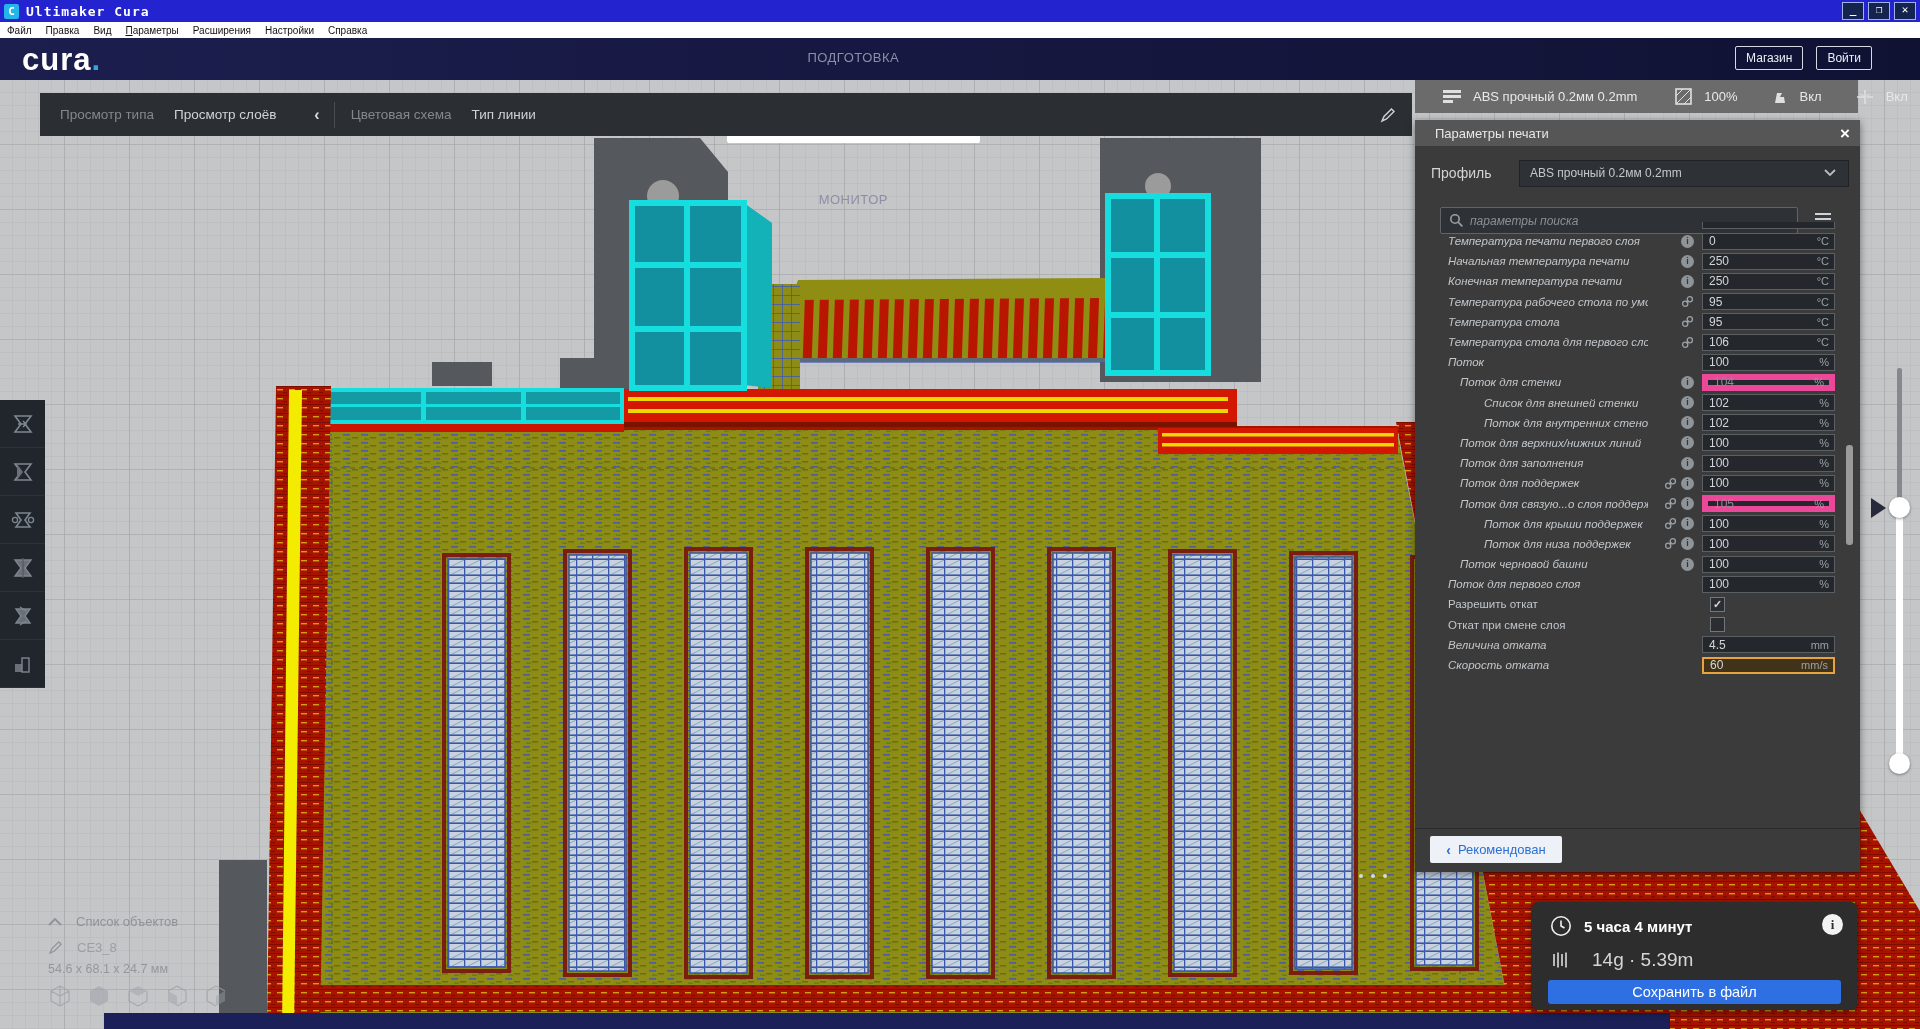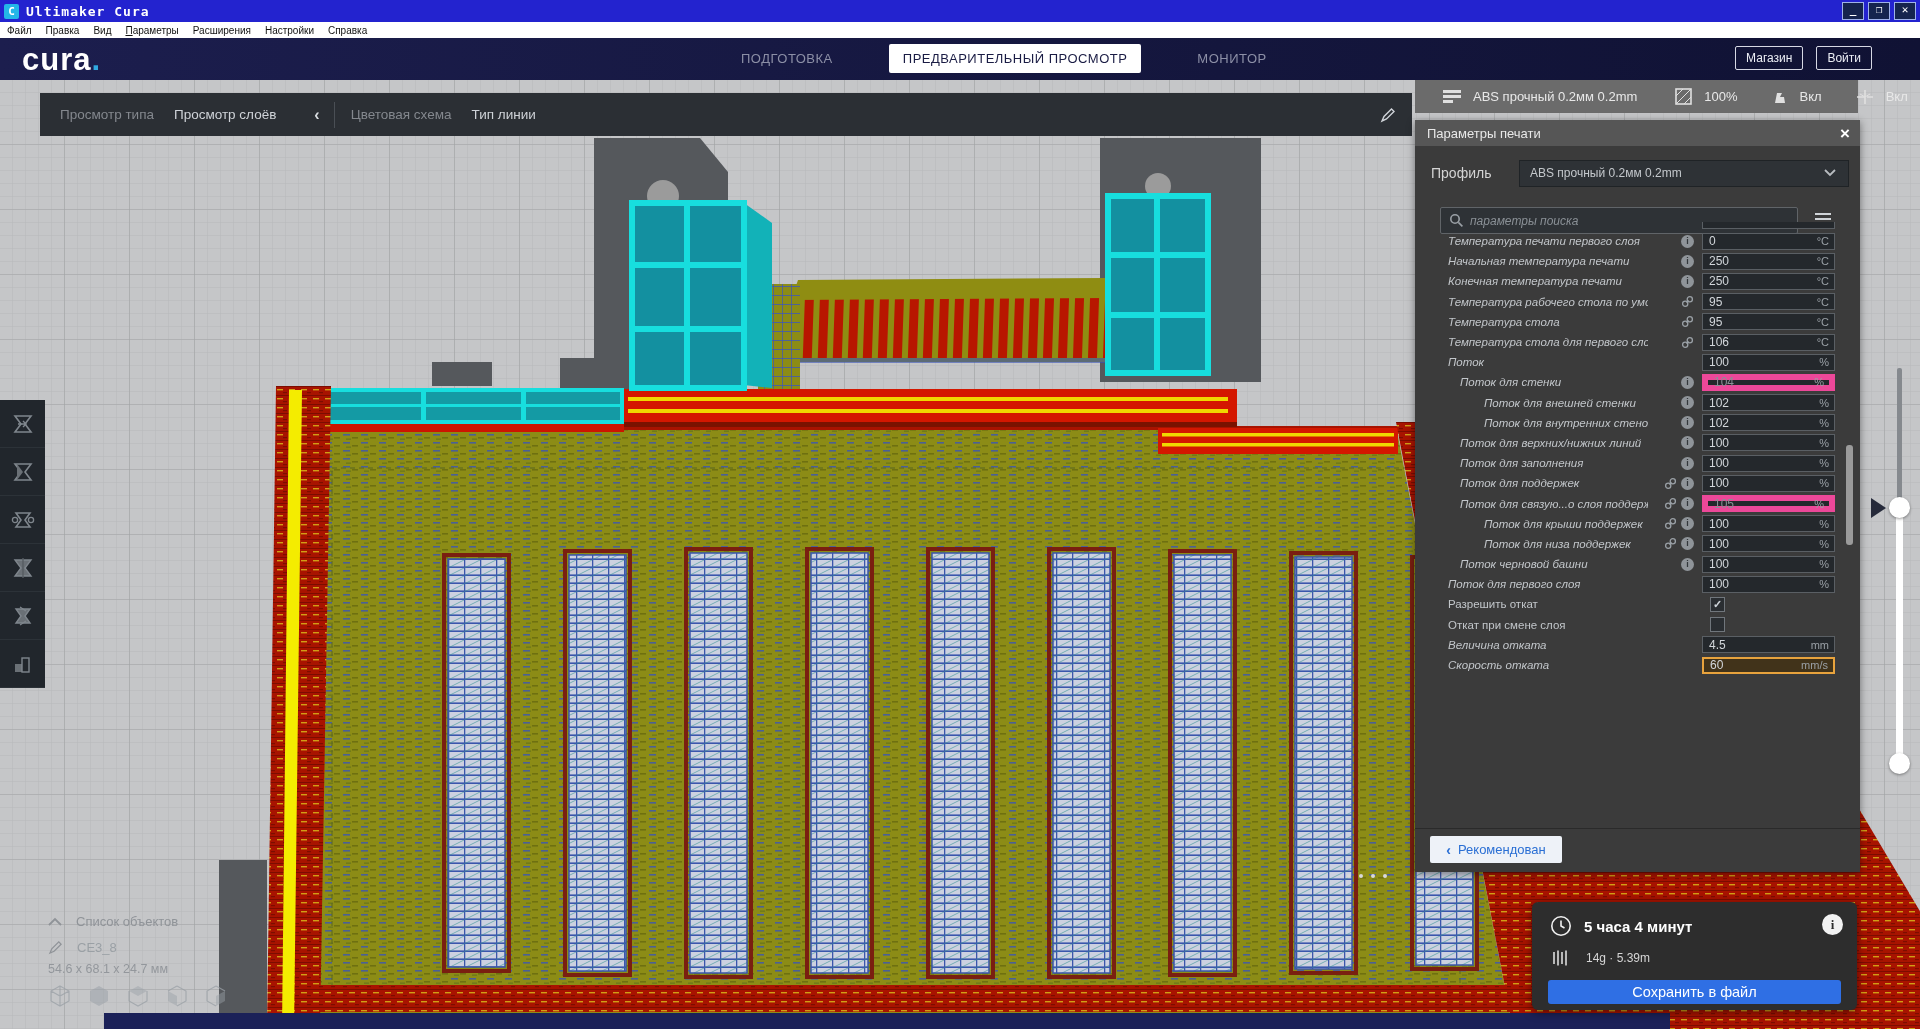--- a/index.html
+++ b/index.html
@@ -10,21 +10,21 @@
   #tb-title{color:#fff;font:bold 13px "DejaVu Sans Mono",monospace;margin-left:7px;letter-spacing:1px;}
   #tb-btns{margin-left:auto;display:flex;gap:4px;margin-right:4px;}
   .tb-btn{width:20px;height:16px;background:#15244e;border:1px solid #9fb2e8;color:#fff;font:bold 11px/14px "DejaVu Sans Mono",monospace;text-align:center;}
   #menubar{position:absolute;left:0;top:22px;width:1920px;height:16px;background:#fff;display:flex;align-items:center;border-bottom:1px solid #d8d8d8;}
   .menu-item{font-size:10px;color:#111;padding:0 7px;}
   .menu-item.acc::first-letter{text-decoration:underline;}
   
   #header{position:absolute;left:0;top:38px;width:1920px;height:42px;background:linear-gradient(90deg,#1c1e4e 0%,#15173f 55%,#101234 100%);display:flex;align-items:center;}
   #logo{position:absolute;left:22px;top:4px;color:#fff;font-size:31px;font-weight:bold;letter-spacing:1px;}
   #logo .dot{color:#2fa8e0;}
-  #tabs{position:absolute;left:727px;top:5px;height:30px;display:flex;align-items:center;gap:42px;}
+  #tabs{position:absolute;left:727px;top:5px;height:30px;display:flex;align-items:center;gap:42px;flex-direction:column;}
   .tab{font-size:13px;letter-spacing:.5px;color:#8c8fa6;padding:7px 14px;white-space:nowrap;}
   .tab.active{background:#fff;color:#1a1c44;border-radius:2px;}
   #hdr-right{position:absolute;right:48px;top:8px;display:flex;gap:13px;}
   .hdr-btn{border:1px solid #d6d8e4;border-radius:2px;color:#eceef5;font-size:12px;padding:4px 10px;background:transparent;white-space:nowrap;}
   
   #viewport{position:absolute;left:0;top:80px;width:1920px;height:949px;}
   
   #view-toolbar{position:absolute;left:40px;top:93px;width:1372px;height:43px;background:#2b2f34;display:flex;align-items:center;color:#cfd3d8;font-size:13.5px;}
   #view-toolbar .dim{color:#84888e;}
   #view-toolbar .sp{margin-left:20px;}
@@ -34,21 +34,21 @@
   
   #tools{position:absolute;left:0;top:400px;width:45px;}
   .tool{width:45px;height:47px;background:#21262c;border-bottom:1px solid #2c3238;display:flex;align-items:center;justify-content:center;}
   
   #setup-bar{position:absolute;left:1415px;top:80px;width:443px;height:33px;background:#6b6b6b;display:flex;align-items:center;color:#e8e8e8;font-size:13px;}
   #setup-bar .ic{margin:0 6px 0 14px;}
   #setup-bar .val{white-space:nowrap;}
   
   #panel{position:absolute;left:1415px;top:120px;width:445px;height:752px;background:#3b3b3b;box-shadow:0 2px 8px rgba(0,0,0,.45);}
   #panel-hdr{height:26px;background:#565656;display:flex;align-items:center;}
-  #panel-title{color:#e8e8e8;font-size:13px;margin-left:12px;}
+  #panel-title{color:#e8e8e8;font-size:13px;margin-left:20px;}
   #panel-close{margin-left:auto;margin-right:10px;color:#fff;font-size:17px;font-weight:bold;line-height:1;}
   #profile-row{position:absolute;left:0;top:40px;width:100%;height:27px;}
   #profile-label{position:absolute;left:16px;top:5px;color:#d4d4d4;font-size:14px;}
   #profile-dd{position:absolute;left:104px;top:0;width:330px;height:27px;background:#2e3236;border:1px solid #1f2326;box-sizing:border-box;color:#c4c8cc;font-size:12px;line-height:25px;padding-left:10px;}
   #profile-chev{position:absolute;right:12px;top:8px;}
   #search-row{position:absolute;left:25px;top:87px;width:395px;height:27px;}
   #search-box{position:absolute;left:0;top:0;width:358px;height:27px;background:#2e3236;border:1px solid #606468;box-sizing:border-box;border-radius:2px;display:flex;align-items:center;}
   #search-ph{color:#8a9096;font-size:12px;font-style:italic;margin-left:6px;}
   #hamburger{position:absolute;right:4px;top:6px;width:16px;}
   #hamburger div{height:2.4px;background:#d0d4d8;margin-bottom:2.6px;}
@@ -82,21 +82,21 @@
   .obj-row{display:flex;align-items:center;gap:14px;height:26px;}
   #obj-title{font-size:13px;}
   #obj-name{font-size:13px;color:#9aa0a5;}
   #obj-dims{font-size:12.5px;color:#93979c;margin-top:2px;}
   #view-cubes{display:flex;gap:15px;margin-top:8px;opacity:.75;}
   
   #job{position:absolute;left:1532px;top:902px;width:325px;height:108px;background:#2d2d2d;border-radius:6px;box-shadow:0 2px 10px rgba(0,0,0,.5);}
   #job-time-row{position:absolute;left:18px;top:13px;display:flex;align-items:center;gap:12px;color:#fff;}
   #job-time{font-size:15px;font-weight:bold;}
   #job-info{position:absolute;right:14px;top:12px;width:21px;height:21px;border-radius:50%;background:#f2f2f2;color:#2d2d2d;font:bold 13px/21px "Liberation Serif",serif;text-align:center;}
-  #job-mat-row{position:absolute;left:20px;top:47px;display:flex;align-items:center;gap:16px;color:#d6d6d6;font-size:12px;}
+  #job-mat-row{position:absolute;left:20px;top:47px;display:flex;align-items:center;gap:22px;color:#d6d6d6;font-size:19px;}
   #save-btn{position:absolute;left:16px;top:78px;width:293px;height:24px;background:#2f6fe4;border-radius:3px;color:#fff;font-size:14.5px;display:flex;align-items:center;justify-content:center;}
   #dots{position:absolute;left:1347px;top:874px;display:flex;gap:8px;}
   #dots div{width:4px;height:4px;border-radius:50%;background:#d9d9d9;}
   svg.ic{display:block;}
 </style>
 </head>
 <body>
 
 <div id="app">
 
@@ -463,21 +463,21 @@
           <div class="slabel it ind1">Поток для стенки</div>
           <div class="sicons">
             <div class="info-ic">i</div>
           </div>
           <div class="sinput dim">
             <span class="sval">104</span>
             <span class="sunit">%</span>
           </div>
         </div>
         <div class="srow">
-          <div class="slabel it ind2">Поток для внешней стенки</div>
+          <div class="slabel it ind2">Список для внешней стенки</div>
           <div class="sicons">
             <div class="info-ic">i</div>
           </div>
           <div class="sinput">
             <span class="sval">102</span>
             <span class="sunit">%</span>
           </div>
         </div>
         <div class="srow">
           <div class="slabel it ind2">Поток для внутренних стенок</div>

